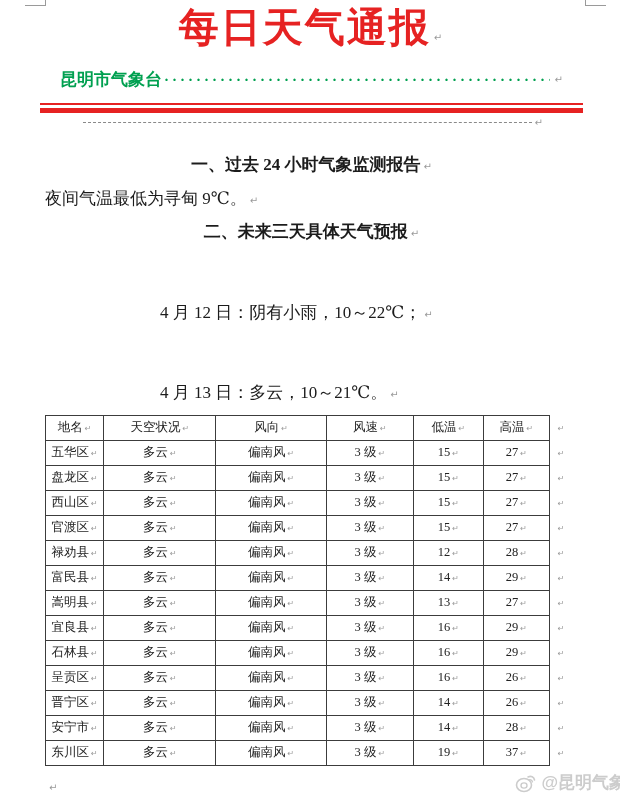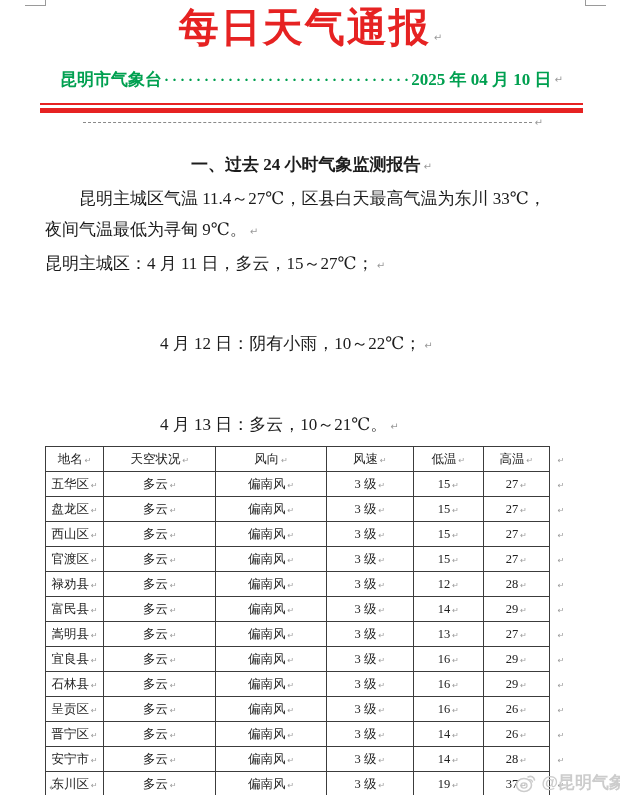--- a/index.html
+++ b/index.html
@@ -62,42 +62,40 @@
 
   <div class="corner tl"></div>
   <div class="corner tr"></div>
 
   <div class="content">
     <div class="doc-title"><span>每日天气通报</span><span class="mark">↵</span></div>
 
     <div class="meta">
       <span>昆明市气象台</span>
       <span class="leader">····························································</span>
-      <span>2025 年 04 月 10 日</span>
       <span class="mark">↵</span>
     </div>
 
     <div class="red-rule"></div>
 
     <div class="dashed-row">
       <div class="dashed"></div>
       <span class="mark">↵</span>
     </div>
 
     <div class="body-block">
       <div class="h-line"><span>一、过去 24 小时气象监测报告</span><span class="mark">↵</span></div>
 
 
       <div>
-          <span class="indent" style="display:block">昆明主城区气温 11.4～27℃，区县白天最高气温为东川 33℃，</span>
           <span style="display:block"><span>夜间气温最低为寻甸 9℃。</span><span class="mark">↵</span></span>
         </div>
 
-
-      <div><span>昆明主城区：4 月 11 日，多云，15～27℃；</span><span class="mark">↵</span></div>
+      <div class="h-line"><span>二、未来三天具体天气预报</span><span class="mark">↵</span></div>
+
 
       <div class="pad-l"><span>4 月 12 日：阴有小雨，10～22℃；</span><span class="mark">↵</span></div>
 
       <div class="pad-l"><span>4 月 13 日：多云，10～21℃。</span><span class="mark">↵</span></div>
 
     </div>
 
     <table class="fc">
       <colgroup>
           <col style="width: 60px;">

